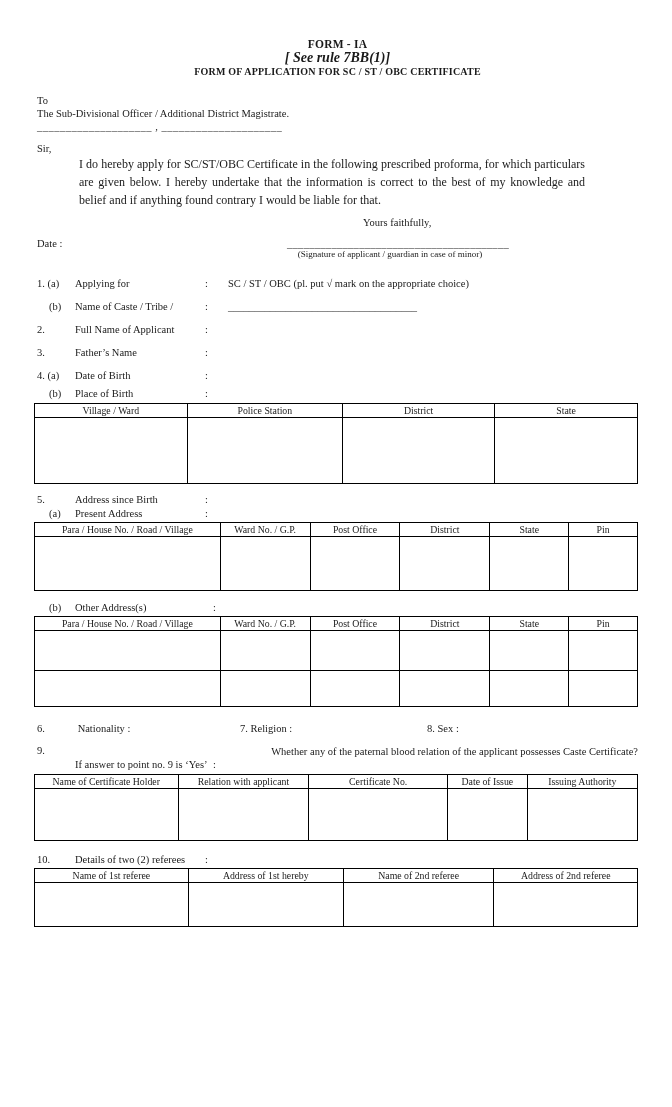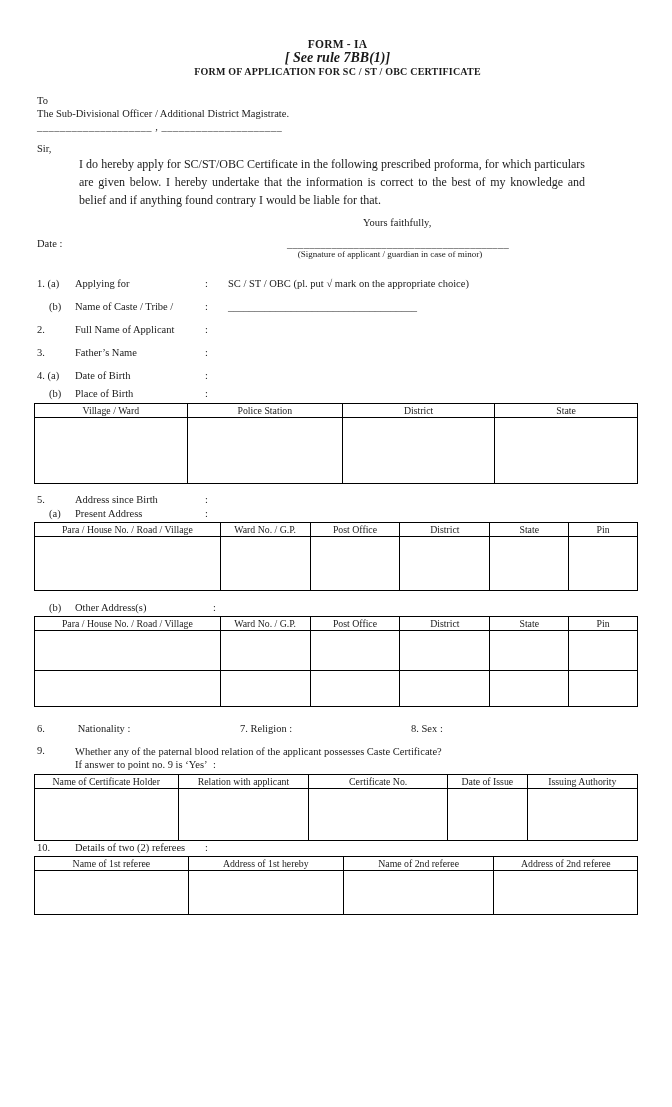--- a/index.html
+++ b/index.html
@@ -43,30 +43,30 @@
   
   .item-row { display: flex; line-height: 13px; align-items: flex-start; }
   .c-num { width: 38px; flex: 0 0 38px; }
   .c-num.sub { padding-left: 12px; }
   .c-label { width: 130px; flex: 0 0 130px; white-space: nowrap; }
   .c-label.wide { width: 138px; flex: 0 0 138px; }
   .c-colon { width: 23px; flex: 0 0 23px; }
   .c-value { flex: 1; white-space: nowrap; }
   .mt18 { margin-top: 17px; } .mt10 { margin-top: 10px; } .mt9 { margin-top: 9px; }
   .mt5 { margin-top: 5px; } .mt3 { margin-top: 3px; } .mt2 { margin-top: 2px; }
-  .mt1 { margin-top: 1px; } .mt12 { margin-top: 0; }
+  .mt1 { margin-top: 1px; } .mt12 { margin-top: 12px; }
 
   .row-678 { position: relative; margin-top: 15px; height: 13px; line-height: 13px; }
   .row-678 .p0 { position: absolute; left: 0; }
   .row-678 .p1 { position: absolute; left: 203px; }
-  .row-678 .p2 { position: absolute; left: 374px; }
+  .row-678 .p2 { position: absolute; left: 390px; }
 
   .q9-wrap { display: flex; margin-top: 10px; }
   .q9-text { flex: 1; }
-  .q9-line1 { line-height: 13px; }
+  .q9-line1 { line-height: 13px; text-align: right; }
   .q9-line2 { line-height: 14px; display: flex; }
   .q9-cond { width: 138px; flex: 0 0 138px; white-space: nowrap; }
 
   
   table.grid {
     border-collapse: collapse; table-layout: fixed;
     width: 604px; margin-left: -3px; background: #fff;
   }
   table.grid th, table.grid td { border: 1.2px solid #000; }
   table.grid th {

